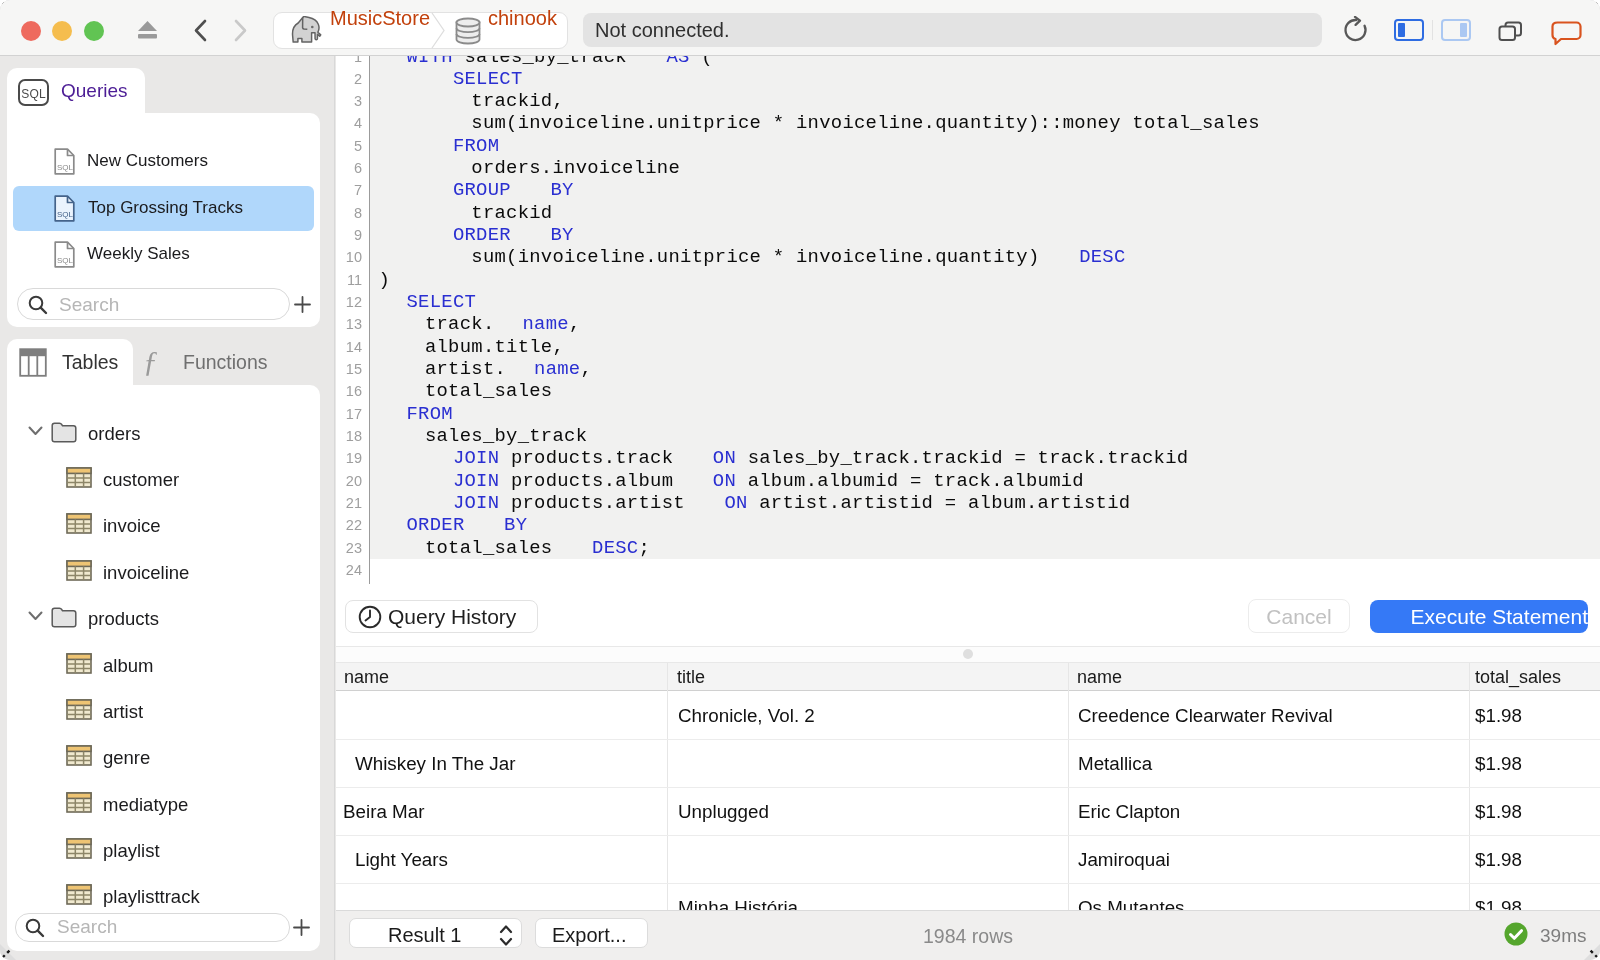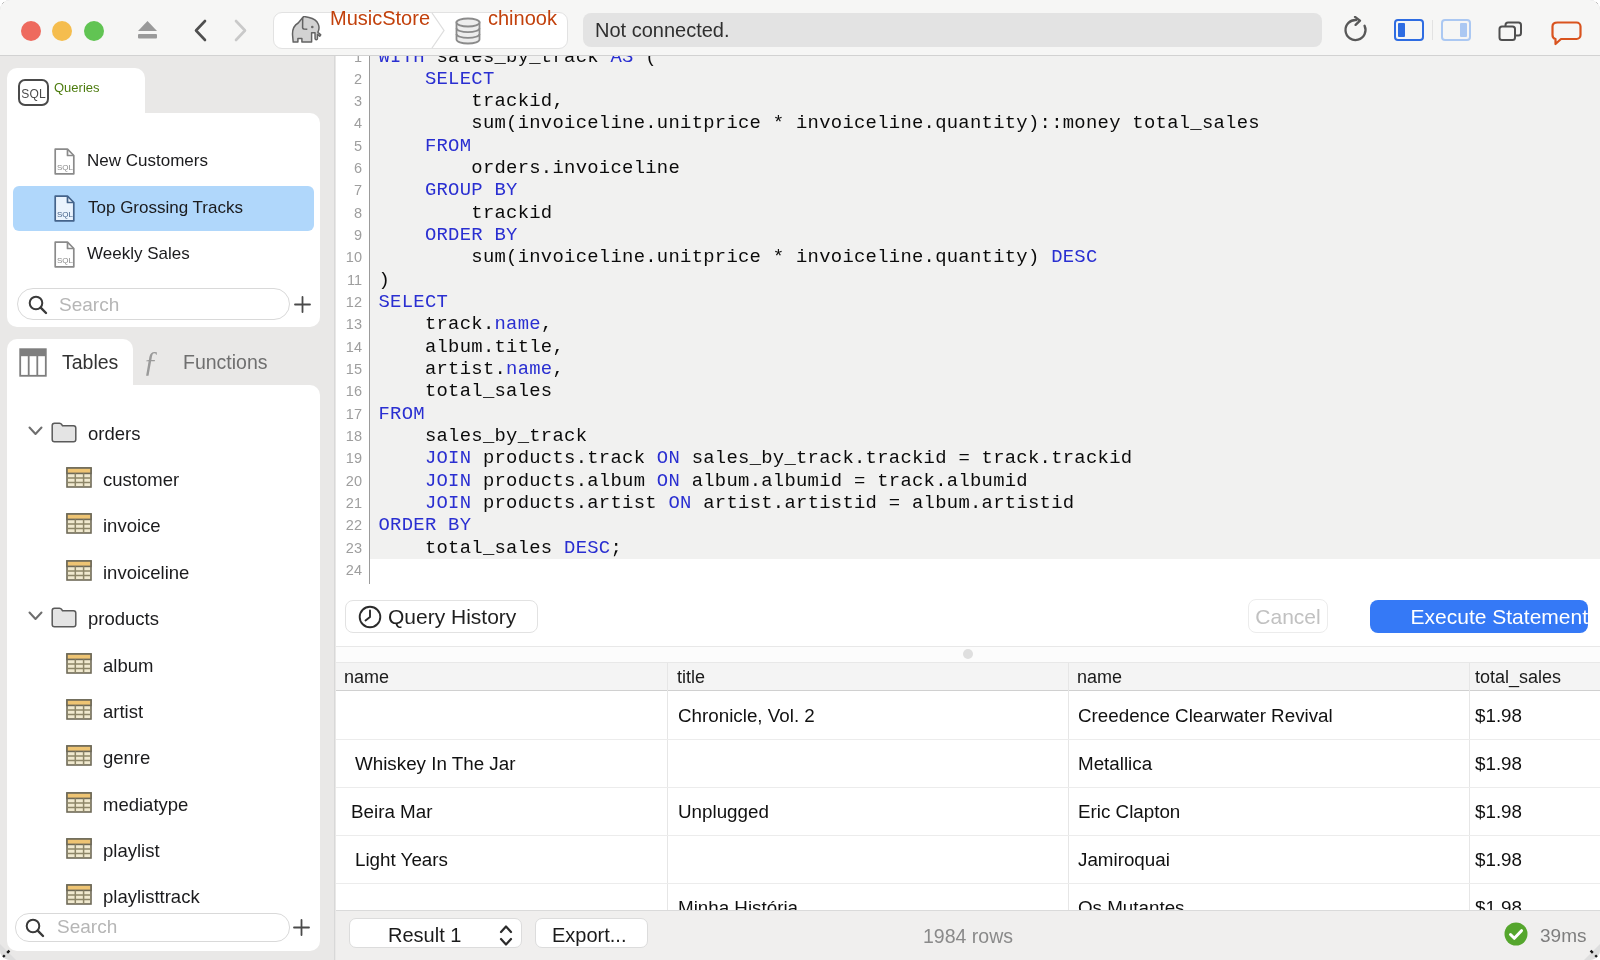--- a/index.html
+++ b/index.html
@@ -46,25 +46,25 @@
 
 
 .treetxt { position:absolute; font-size:18.5px; color:#1b1b1d; }
 
 
 #gutterline { position:absolute; left:369px; top:56px; width:1px; height:528px; background:#9b9b9b; }
 #codebg { position:absolute; left:370px; top:56px; width:1230px; height:503px; background:#f1f1f0; }
 #editorwhite { position:absolute; left:336px; top:559px; width:1264px; height:88px; background:#fff; }
 #gutter { position:absolute; left:336px; top:45.5px; width:26px; text-align:right; font-size:14.5px; color:#9e9e9e; line-height:22.33px; font-family:"Liberation Sans",sans-serif; }
 #code { position:absolute; left:378.5px; top:45.5px; font-family:"Liberation Mono",monospace; font-size:18.87px; line-height:22.33px; color:#0b0b0b; white-space:pre; letter-spacing:0.28px; }
-#code .k { color:#2a2fd1; }
+#code .k { color:#2a2fd1;margin-left:28px; }
 
 
 #qhbtn { position:absolute; left:345px; top:600px; width:193px; height:33px; background:#fff; border:1.5px solid #e2e2e2; border-radius:8px; }
-#cancelbtn { position:absolute; left:1248px; top:599px; width:80px; height:34px; background:#fff; border:1px solid #ececec; border-radius:8px; color:#c1c1c1; font-size:21px; text-align:center; line-height:33px; }
+#cancelbtn { position:absolute; left:1248px; top:599px; width:102px; height:34px; background:#fff; border:1px solid #ececec; border-radius:8px; color:#c1c1c1; font-size:21px; text-align:center; line-height:33px; }
 #execbtn { position:absolute; left:1370px; top:600px; width:218px; height:33px; background:#3579f6; border-radius:8px; color:#fff; font-size:21px; text-align:right; line-height:33px; }
 
 
 #divider { position:absolute; left:336px; top:646px; width:1264px; height:17px; background:#fcfcfc; border-top:1px solid #e8e8e8; border-bottom:1px solid #e8e8e8; }
 #divdot { position:absolute; left:963px; top:649px; width:10px; height:10px; border-radius:50%; background:#dfdfdf; }
 
 
 #rtable { position:absolute; left:336px; top:663px; width:1264px; height:247px; background:#fff; }
 #rheader { position:absolute; left:0; top:0; width:1264px; height:28px; background:#f4f4f4; border-bottom:1px solid #d0d0d0; }
 .hcell { position:absolute; top:0; line-height:28px; font-size:18px; color:#1b1b1b; }
@@ -151,21 +151,21 @@
   <div id="sidebar">
     <div id="qtab" class="tab"></div>
     <div id="qpanel" class="panel"></div>
     <div id="ttab" class="tab"></div>
     <div id="tpanel" class="panel"></div>
     <div id="sel"></div>
 
     <div class="abs" style="left:18px;top:23px;width:31px;height:27px;border:2px solid #4a4a4a;border-radius:7px;background:#fff">
       <div style="position:absolute;left:0;top:6px;width:27px;text-align:center;font-size:12px;letter-spacing:0.2px;color:#4a4a4a">SQL</div>
     </div>
-    <div class="abs" style="left:54px;top:24px;font-size:13px;color:#4d7c0f">Queries</div>
+    <div class="abs" style="left:61px;top:24px;font-size:19px;color:#4c1d95">Queries</div>
 
     <svg class="abs sqldoc" style="left:54px;top:92px" width="21" height="27" viewBox="0 0 21 27">
       <path d="M1.2 1.2 L13.5 1.2 L19.8 7.5 L19.8 25.8 L1.2 25.8 Z" fill="#fff" stroke="#8a8a8a" stroke-width="1.7" stroke-linejoin="round"></path>
       <path d="M13.5 1.2 L13.5 7.5 L19.8 7.5" fill="none" stroke="#8a8a8a" stroke-width="1.7" stroke-linejoin="round"></path>
       <text x="3" y="22" font-size="8" fill="#8a8a8a" font-family="Liberation Sans">SQL</text>
     </svg>
     <div class="sideitem" style="left:87px;top:95px">New Customers</div>
     <svg class="abs sqldoc" style="left:54px;top:139px" width="21" height="27" viewBox="0 0 21 27">
       <path d="M1.2 1.2 L13.5 1.2 L19.8 7.5 L19.8 25.8 L1.2 25.8 Z" fill="#eaf3fd" stroke="#44638a" stroke-width="1.7" stroke-linejoin="round"></path>
       <path d="M13.5 1.2 L13.5 7.5 L19.8 7.5" fill="none" stroke="#44638a" stroke-width="1.7" stroke-linejoin="round"></path>
@@ -318,21 +318,21 @@
       <div class="rcell" style="left:342px">Chronicle, Vol. 2</div>
       <div class="rcell" style="left:742px">Creedence Clearwater Revival</div>
       <div class="rcell" style="left:1139px">$1.98</div>
     </div>
     <div class="rrow" style="top:77px">
       <div class="rcell" style="left:19px">Whiskey In The Jar</div>
       <div class="rcell" style="left:742px">Metallica</div>
       <div class="rcell" style="left:1139px">$1.98</div>
     </div>
     <div class="rrow" style="top:125px">
-      <div class="rcell" style="left:15px">Beira Mar</div>
+      <div class="rcell" style="left:7px">Beira Mar</div>
       <div class="rcell" style="left:342px">Unplugged</div>
       <div class="rcell" style="left:742px">Eric Clapton</div>
       <div class="rcell" style="left:1139px">$1.98</div>
     </div>
     <div class="rrow" style="top:173px">
       <div class="rcell" style="left:19px">Light Years</div>
       <div class="rcell" style="left:742px">Jamiroquai</div>
       <div class="rcell" style="left:1139px">$1.98</div>
     </div>
     <div class="rrow" style="top:221px;border-bottom:none">

